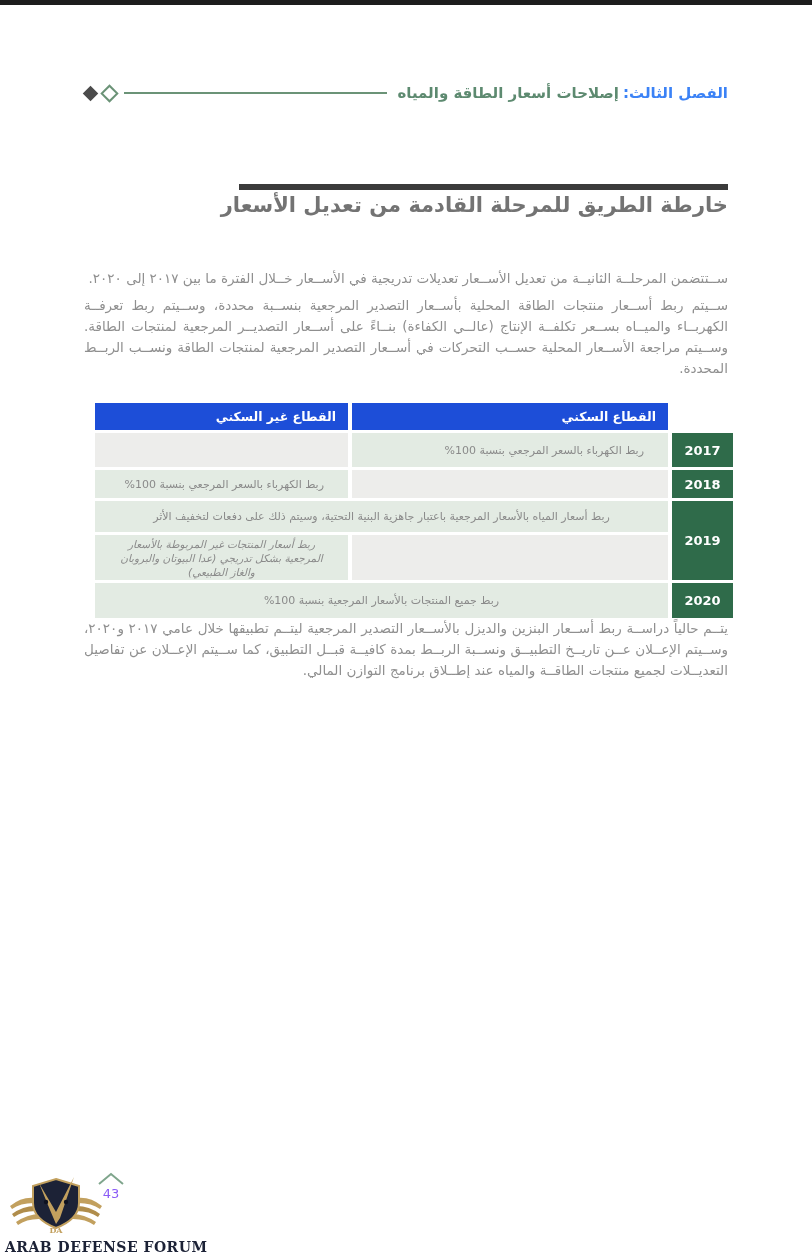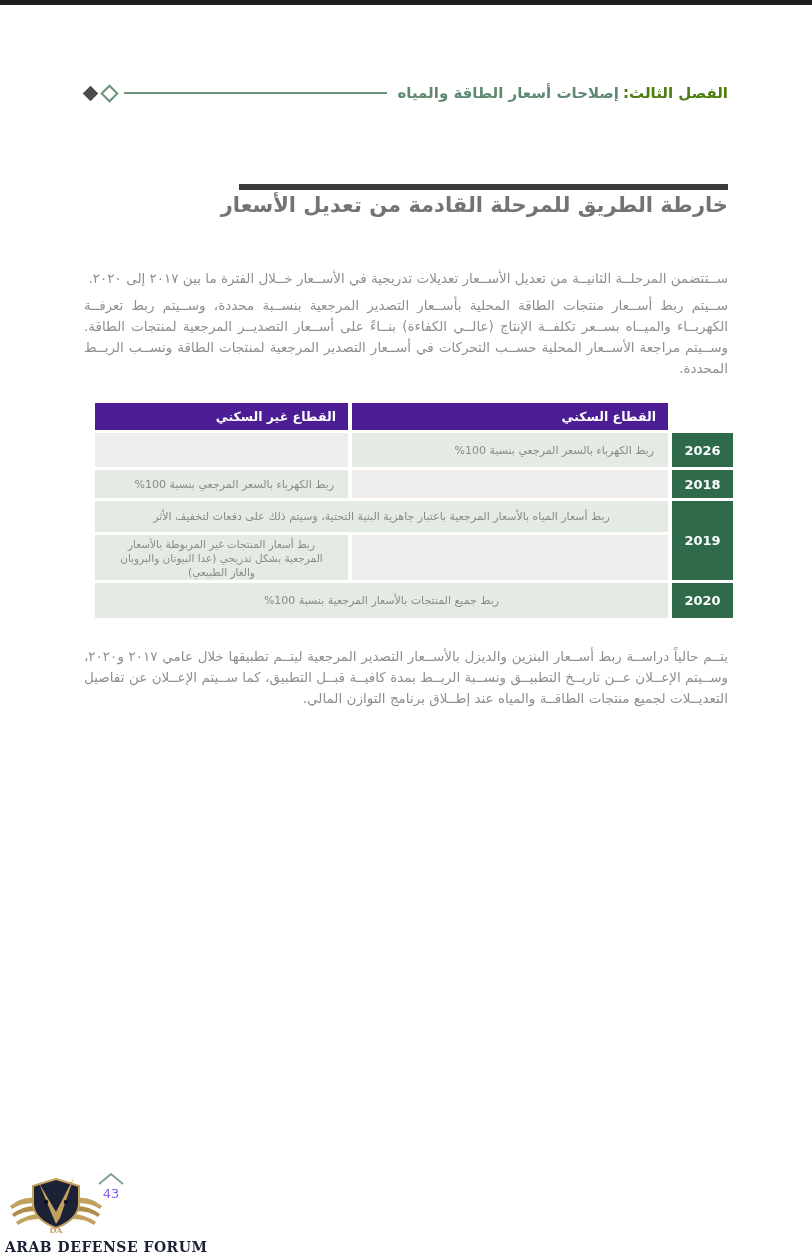--- a/index.html
+++ b/index.html
@@ -5,54 +5,54 @@
   html,body{margin:0;padding:0;background:#ffffff;}
   body{width:812px;height:1259px;font-family:"DejaVu Sans",sans-serif;}
   .page{position:relative;width:812px;height:1259px;overflow:hidden;background:#ffffff;}
 
   
   .top-bar{position:absolute;top:0;left:0;width:812px;height:5px;background:#1d1d1d;}
 
   
   .chapter-header{position:absolute;top:80px;right:84px;left:85px;height:26px;
       direction:rtl;display:flex;align-items:center;}
-  .chapter-label{font-weight:bold;font-size:15px;color:#4d7c0f;white-space:nowrap;}
+  .chapter-label{font-weight:bold;font-size:15px;color:#3b82f6;white-space:nowrap;}
   .chapter-title{font-weight:bold;font-size:15px;color:#5d8a70;white-space:nowrap;margin-right:4px;}
   .header-rule{flex:1;height:2px;background:#6b9377;margin:0 10px 0 8px;}
   .diamond-outline{width:9px;height:9px;border:2px solid #6b9377;transform:rotate(45deg);background:#ffffff;flex:0 0 auto;}
   .diamond-filled{width:11px;height:11px;background:#4b4b4b;transform:rotate(45deg);margin-right:7px;flex:0 0 auto;}
 
   
   .title-bar{position:absolute;top:184px;right:84px;width:489px;height:6px;background:#3b3b3b;}
   .section-title{position:absolute;top:193px;right:84px;left:85px;direction:rtl;text-align:right;
       font-size:21px;font-weight:bold;color:#737373;}
 
   
   .para{position:absolute;right:84px;width:644px;direction:rtl;text-align:justify;
       font-size:13.5px;line-height:21px;color:#8f8f8f;margin:0;}
   .para-1{top:240px;margin-top:28px;}
   .para-2{top:295px;}
-  .para-3{top:646px;}
+  .para-3{top:618px;}
 
   
   .price-table{position:absolute;top:403px;left:95px;width:638px;display:grid;direction:rtl;
       grid-template-columns:61px 316px 253px;
       grid-template-rows:27px 34px 28px 31px 45px 35px;
       column-gap:4px;row-gap:3px;font-size:11px;color:#8a8a8a;}
-  .th{background:#4c1d95;color:#ffffff;font-weight:bold;font-size:12.5px;
+  .th{background:#1d4ed8;color:#ffffff;font-weight:bold;font-size:12.5px;
       display:flex;align-items:center;justify-content:flex-start;padding:0 12px;}
   .year-badge{background:#2f6b4a;color:#ffffff;font-weight:bold;font-size:13px;
       display:flex;align-items:center;justify-content:center;direction:ltr;}
   .year-span2{grid-row:span 2;}
-  .cell{display:flex;align-items:center;padding:0 14px;}
+  .cell{display:flex;align-items:center;padding:0 24px;}
   .cell-green{background:#e3ebe3;}
   .cell-gray{background:#ededeb;}
   .cell-merged{grid-column:span 2;justify-content:center;text-align:center;}
   .cell-right{justify-content:flex-start;text-align:right;}
-  .cell-2lines{font-size:10.5px;line-height:14px;justify-content:center;text-align:center;}
+  .cell-2lines{font-size:10.5px;line-height:14px;justify-content:center;text-align:center;font-style:italic;}
   .th-spacer{background:transparent;}
 
   
   .page-marker{position:absolute;top:1172px;left:96px;width:30px;text-align:center;}
   .page-marker svg{display:block;margin:0 auto;}
   .page-number{font-size:13px;color:#8b5cf6;margin-top:1px;}
 
   .logo{position:absolute;top:1176px;left:5px;width:102px;text-align:center;}
   .logo-en{font-family:"DejaVu Serif",serif;font-weight:bold;font-size:14px;color:#1c2236;
       letter-spacing:0.5px;margin-top:1px;white-space:nowrap;}
@@ -78,21 +78,21 @@
 
   <p class="para para-1">ســتتضمن المرحلــة الثانيــة من تعديل الأســعار تعديلات تدريجية في الأســعار خــلال الفترة ما بين ٢٠١٧ إلى ٢٠٢٠.</p>
   <p class="para para-2">ســيتم ربط أســعار منتجات الطاقة المحلية بأســعار التصدير المرجعية بنســبة محددة، وســيتم ربط تعرفــة الكهربــاء والميــاه بســعر تكلفــة الإنتاج (عالــي الكفاءة) بنــاءً على أســعار التصديــر المرجعية لمنتجات الطاقة. وســيتم مراجعة الأســعار المحلية حســب التحركات في أســعار التصدير المرجعية لمنتجات الطاقة ونســب الربــط المحددة.</p>
 
   <div class="price-table">
 
     <div class="th-spacer"></div>
     <div class="th">القطاع السكني</div>
     <div class="th">القطاع غير السكني</div>
 
-    <div class="year-badge">2026</div>
+    <div class="year-badge">2017</div>
     <div class="cell cell-green cell-right">ربط الكهرباء بالسعر المرجعي بنسبة 100%</div>
     <div class="cell cell-gray"></div>
 
     <div class="year-badge">2018</div>
     <div class="cell cell-gray"></div>
     <div class="cell cell-green cell-right">ربط الكهرباء بالسعر المرجعي بنسبة 100%</div>
 
     <div class="year-badge year-span2">2019</div>
     <div class="cell cell-green cell-merged">ربط أسعار المياه بالأسعار المرجعية باعتبار جاهزية البنية التحتية، وسيتم ذلك على دفعات لتخفيف الأثر</div>
     <div class="cell cell-gray"></div>

